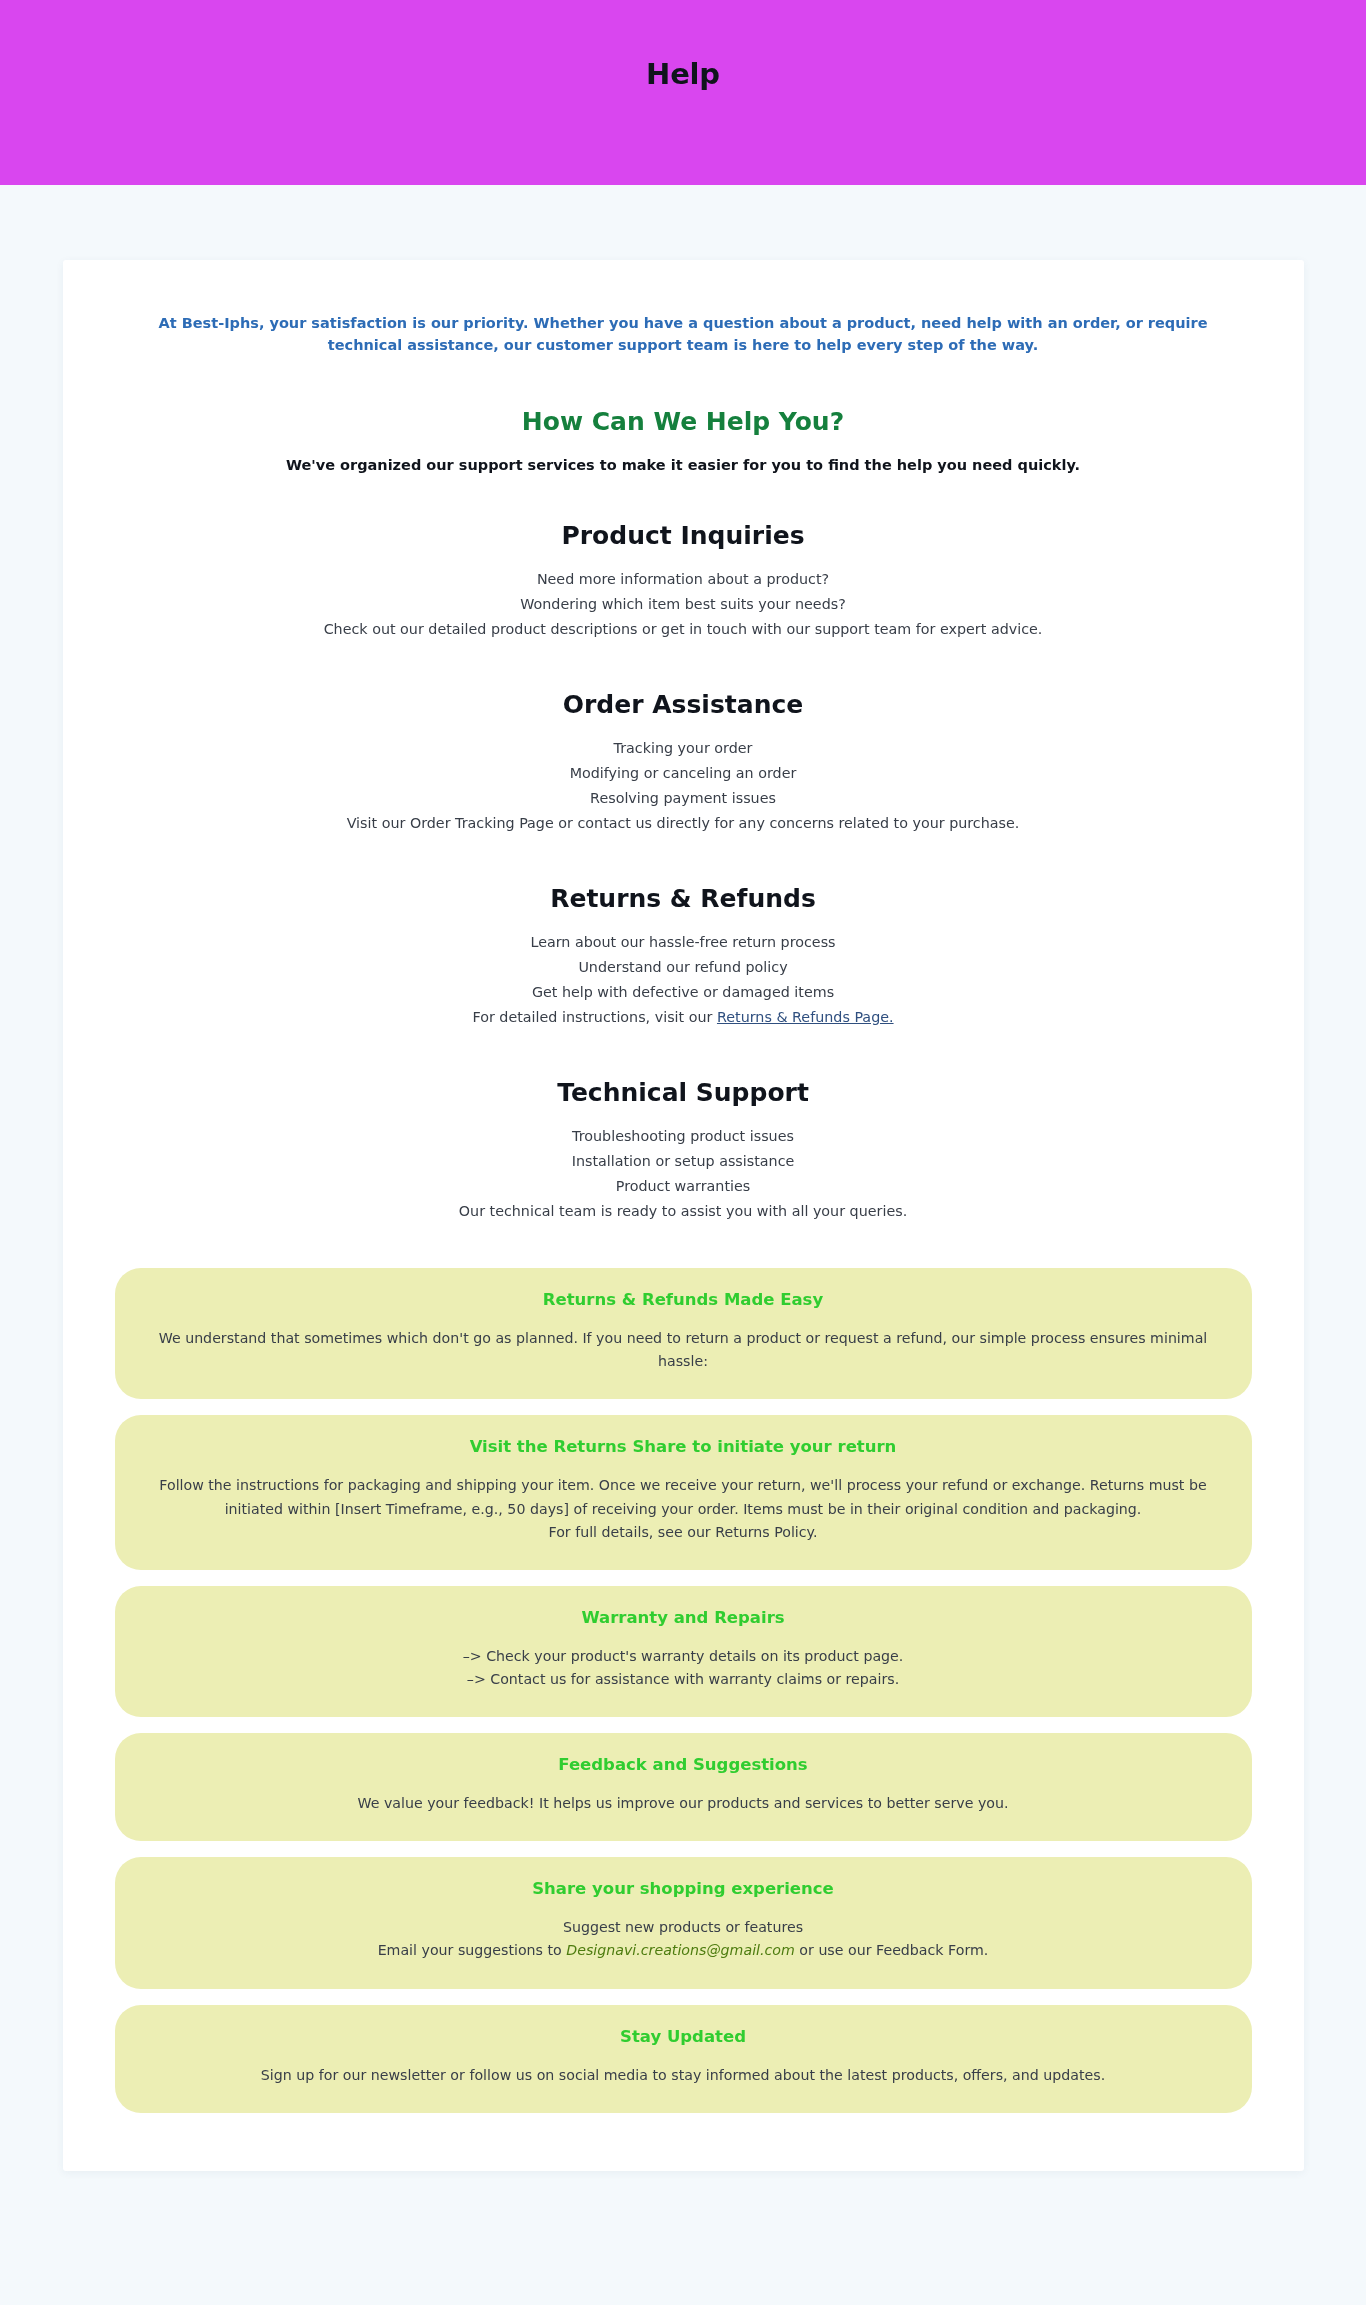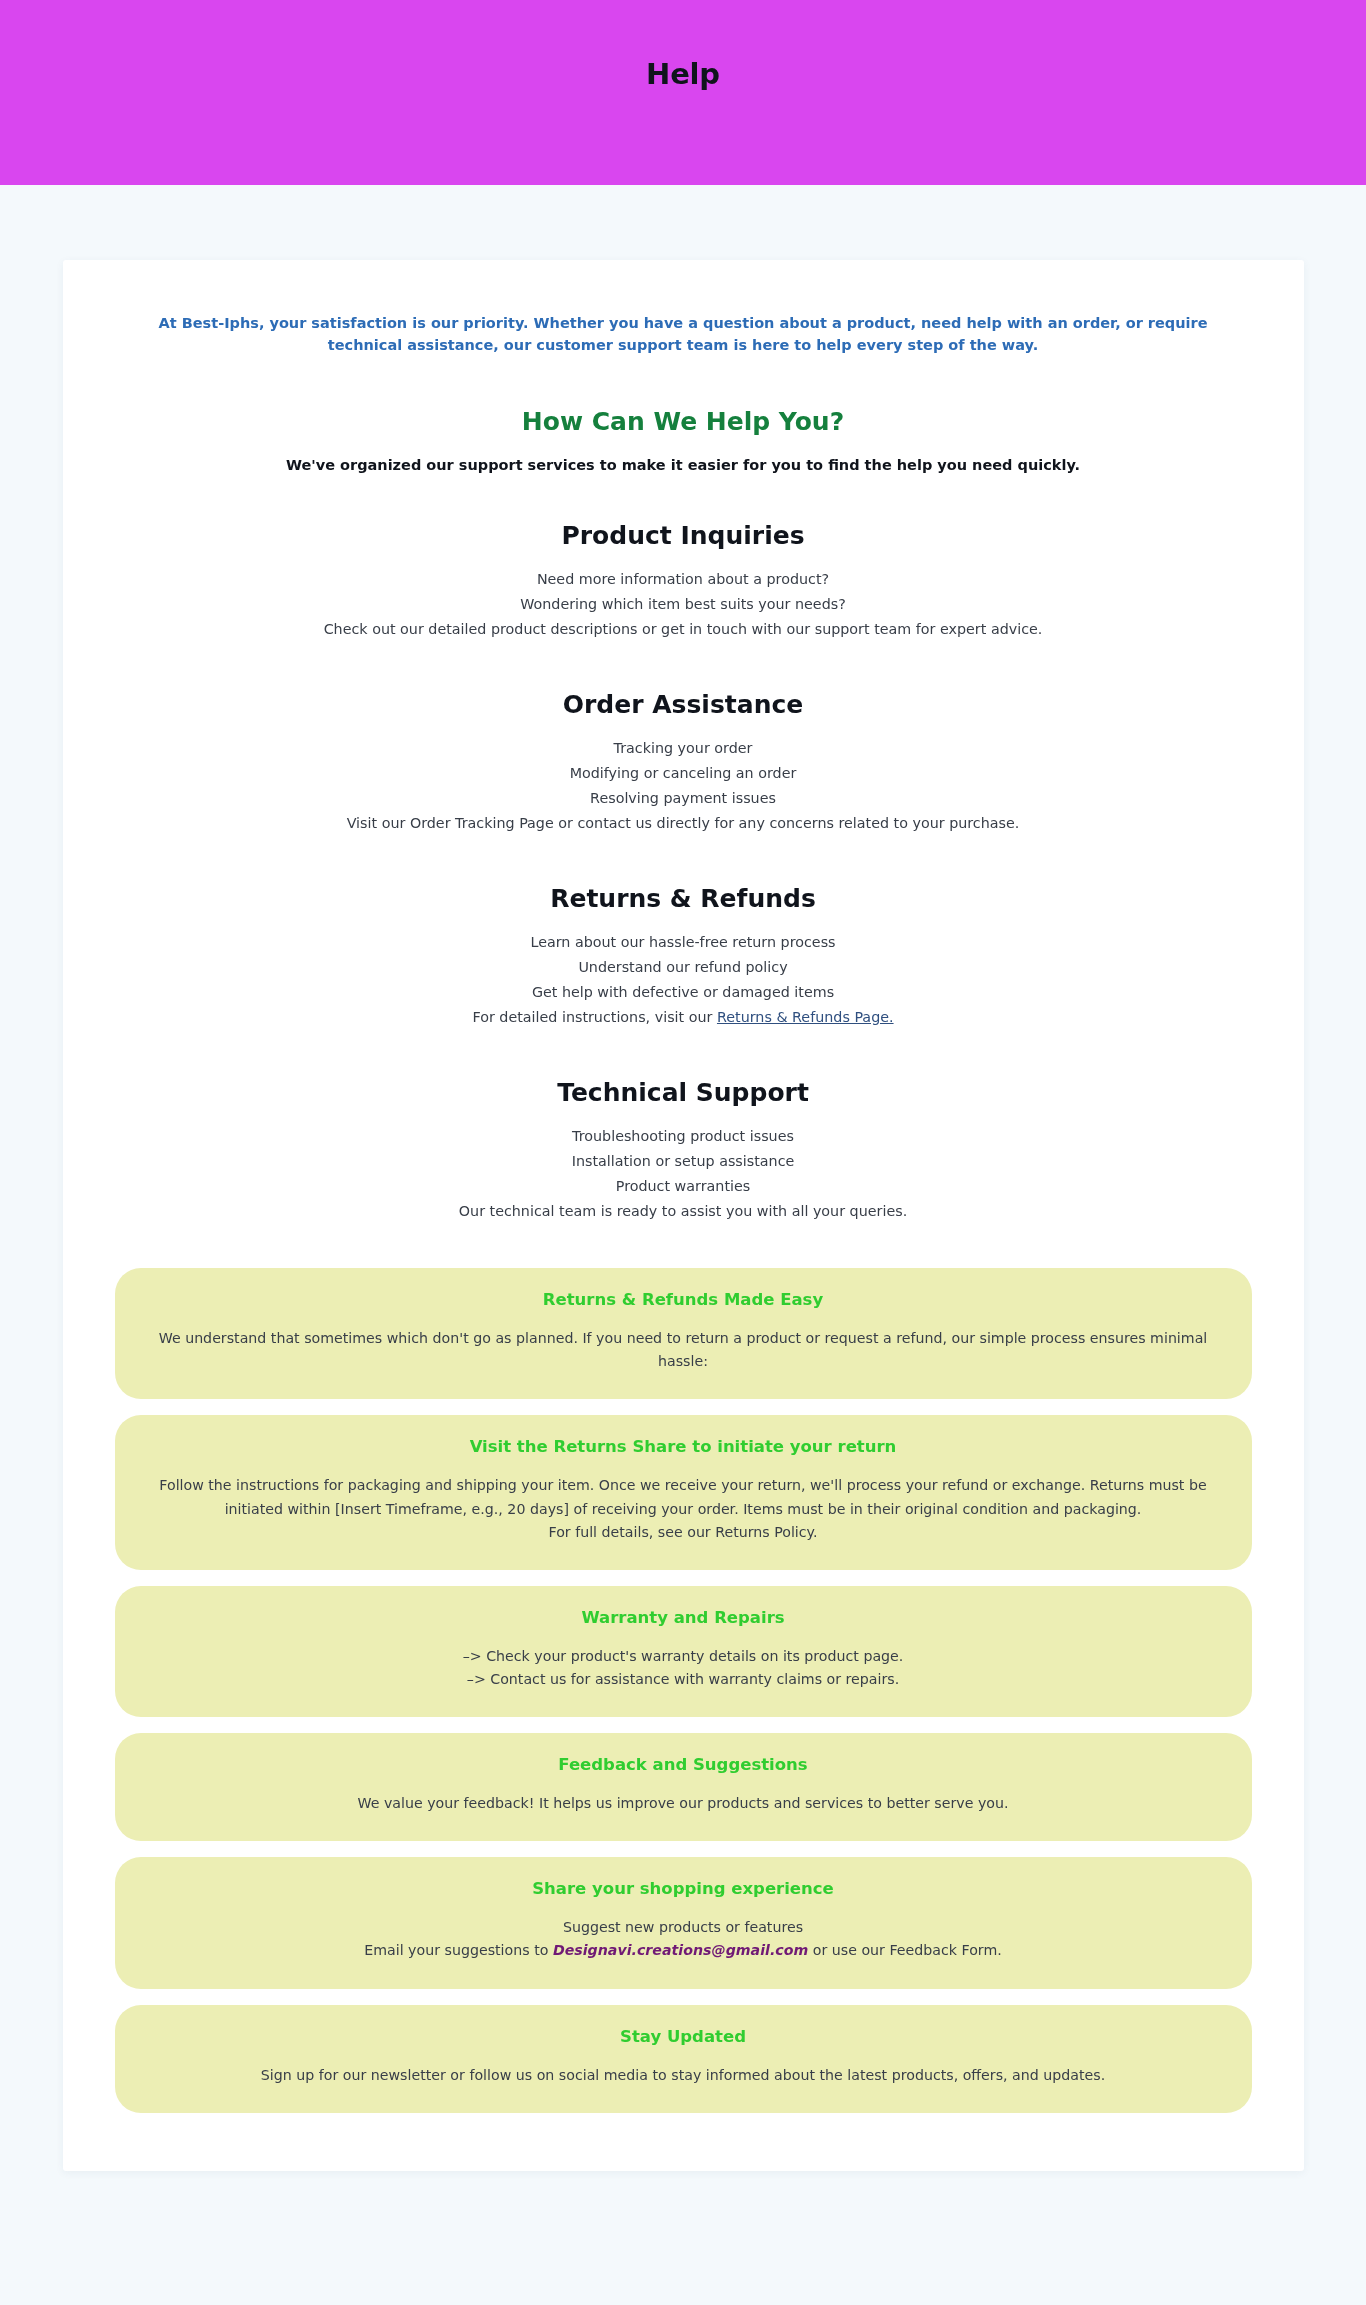--- a/index.html
+++ b/index.html
@@ -115,23 +115,23 @@
   }
   .info-card-body {
     color: #383e48;
     font-size: 14.2px;
     line-height: 1.63;
     max-width: 1105px;
     margin: 0 auto;
   }
   .info-card-line { display: block; }
   .email-emphasis {
-    font-weight: 700;
+    font-weight: 400;
     font-style: italic;
-    color: #701a75;
+    color: #4d7c0f;
   }
 </style>
 </head>
 <body>
 
 <header class="page-header">
   <h1>Help</h1>
 </header>
 
 <div class="content-wrap">
@@ -183,21 +183,21 @@
     <div class="cards" id="info-cards-container">
         <div class="info-card">
           <div class="info-card-title">Returns &amp; Refunds Made Easy</div>
           <div class="info-card-body">
             <span class="info-card-line">We understand that sometimes which don't go as planned. If you need to return a product or request a refund, our simple process ensures minimal hassle:</span>
           </div>
         </div>
         <div class="info-card">
           <div class="info-card-title">Visit the Returns Share to initiate your return</div>
           <div class="info-card-body">
-            <span class="info-card-line">Follow the instructions for packaging and shipping your item. Once we receive your return, we'll process your refund or exchange. Returns must be initiated within [Insert Timeframe, e.g., 20 days] of receiving your order. Items must be in their original condition and packaging.</span>
+            <span class="info-card-line">Follow the instructions for packaging and shipping your item. Once we receive your return, we'll process your refund or exchange. Returns must be initiated within [Insert Timeframe, e.g., 50 days] of receiving your order. Items must be in their original condition and packaging.</span>
             <span class="info-card-line">For full details, see our Returns Policy.</span>
           </div>
         </div>
         <div class="info-card">
           <div class="info-card-title">Warranty and Repairs</div>
           <div class="info-card-body">
             <span class="info-card-line">–&gt; Check your product's warranty details on its product page.</span>
             <span class="info-card-line">–&gt; Contact us for assistance with warranty claims or repairs.</span>
           </div>
         </div>

